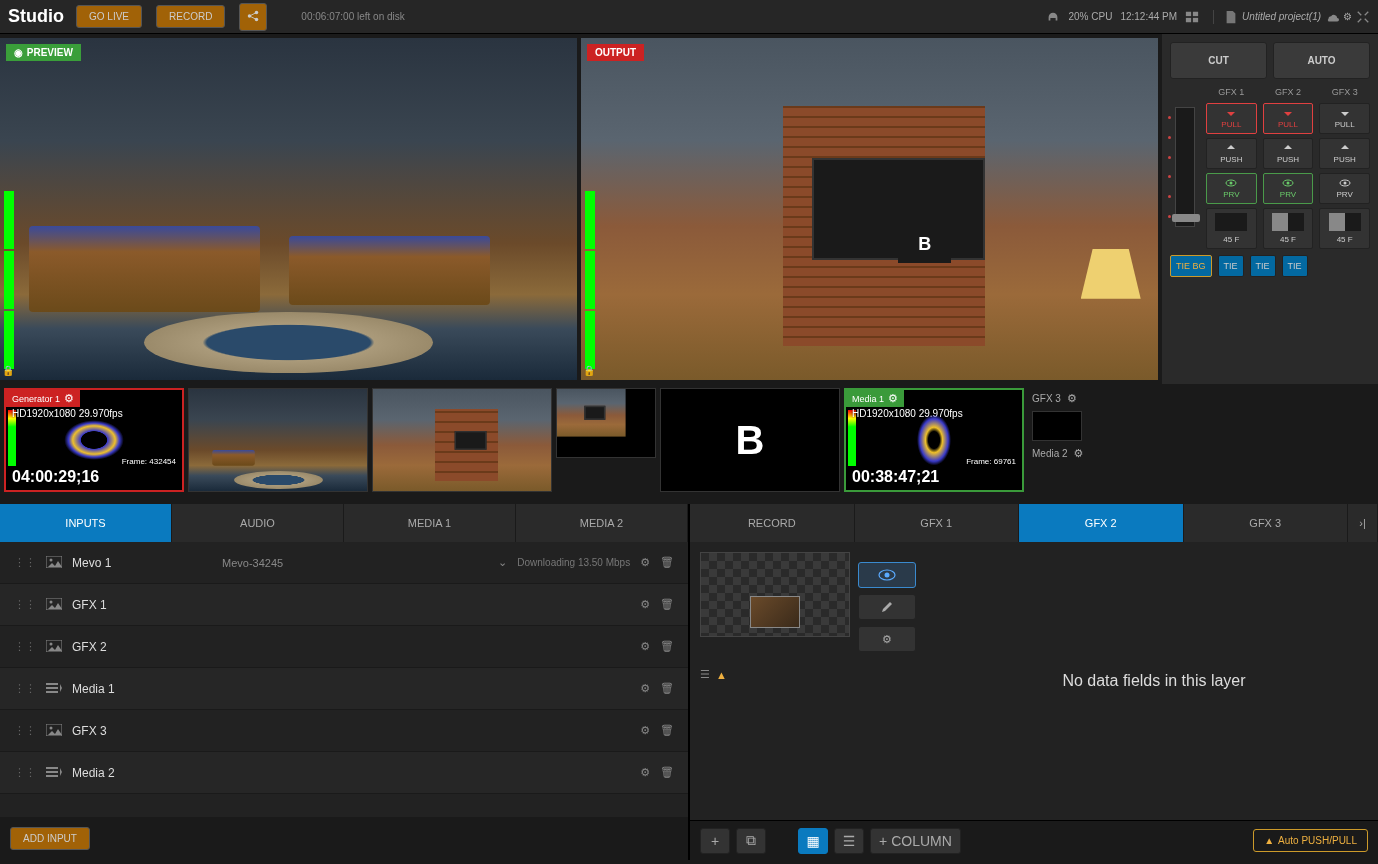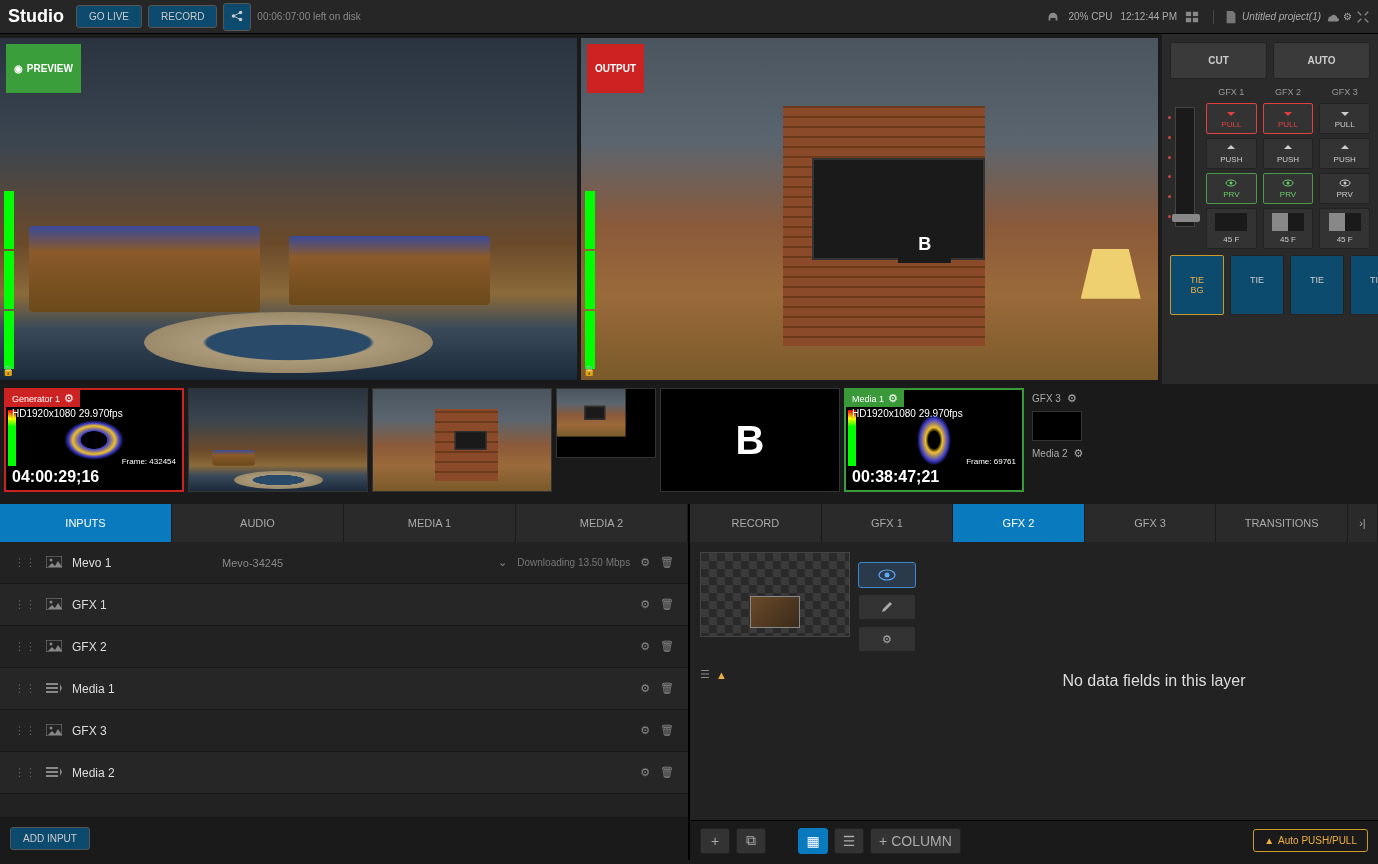--- a/index.html
+++ b/index.html
@@ -1,35 +1,35 @@
 <!DOCTYPE html>
 <html><head>
 <meta charset="utf-8">
 <style>
 * { margin: 0; padding: 0; box-sizing: border-box; font-family: Arial, sans-serif; }
 body { background: #1a1a1a; color: #aaa; font-size: 11px; width: 1378px; height: 864px; overflow: hidden; }
 
 
 .topbar { height: 34px; background: #262626; display: flex; align-items: center; padding: 0 8px; border-bottom: 1px solid #000; }
 .app-title { color: #fff; font-size: 18px; font-weight: 700; margin-right: 12px; }
-.btn { background: #0c4a6e; border: 1px solid #555; color: #ccc; padding: 5px 12px; font-size: 10px; cursor: pointer; border-radius: 3px; margin-right: 6px; }
+.btn { background: #a16207; border: 1px solid #555; color: #ccc; padding: 5px 12px; font-size: 10px; cursor: pointer; border-radius: 3px; margin-right: 14px; }
 .btn-icon { width: 28px; padding: 5px; text-align: center; }
-.disk-info { color: #888; font-size: 10px; margin-left: 0; }
+.disk-info { color: #888; font-size: 10px; margin-left: 20px; }
 .spacer { flex: 1; }
 .top-right { display: flex; align-items: center; gap: 8px; }
 .top-right span { color: #aaa; font-size: 10px; }
 .icon-sm { width: 14px; height: 14px; display: inline-block; }
 .project-area { display: flex; align-items: center; gap: 4px; border-left: 1px solid #444; padding-left: 10px; margin-left: 6px; }
 .project-name { color: #777; font-style: italic; font-size: 11px; }
 
 
 .main-row { display: flex; height: 350px; }
 .monitors { flex: 1; display: flex; gap: 4px; padding: 4px 4px 4px 0; }
 .monitor { flex: 1; position: relative; background: #000; }
-.monitor-badge { position: absolute; top: 6px; left: 6px; padding: 19px 8px; font-size: 10px; font-weight: bold; color: #fff; z-index: 2; }
+.monitor-badge { position: absolute; top: 6px; left: 6px; padding: 3px 8px; font-size: 10px; font-weight: bold; color: #fff; z-index: 2; }
 .badge-preview { background: #3a9e3a; }
 .badge-output { background: #c22; }
 .monitor-content { width: 100%; height: 100%; position: relative; overflow: hidden; }
 .audio-meter { position: absolute; left: 4px; bottom: 10px; width: 10px; height: 180px; display: flex; flex-direction: column-reverse; z-index: 3; }
 .meter-seg { flex: 1; background: #0f0; margin: 1px 0; }
 .lock-icon { position: absolute; bottom: 4px; left: 2px; color: #fff; font-size: 10px; z-index: 3; }
 
 
 .set-news { background: linear-gradient(180deg, #2a3440 0%, #3a4550 30%, #6b4a2a 60%, #8b6a3a 75%, #3a4a5a 85%, #1a2a3a 100%); }
 .set-loft { background: linear-gradient(180deg, #4a5560 0%, #5a6570 30%, #8b5a3a 55%, #9b6a3a 75%, #7a5a2a 100%); }
@@ -50,21 +50,21 @@
 .gfx-section { display: flex; gap: 6px; }
 .gfx-col { flex: 1; display: flex; flex-direction: column; gap: 4px; }
 .gfx-col.narrow { flex: 0 0 30px; }
 .gfx-label { text-align: center; font-size: 9px; color: #999; padding: 2px; }
 .gfx-btn { background: #333; border: 1px solid #222; padding: 4px 2px; font-size: 8px; text-align: center; cursor: pointer; border-radius: 2px; color: #ccc; display: flex; flex-direction: column; align-items: center; gap: 2px; }
 .gfx-btn.red { border-color: #e04040; color: #e04040; }
 .gfx-btn.green { border-color: #4a9a4a; color: #6aca6a; }
 .gfx-btn svg { width: 12px; height: 10px; }
 .mix-box { width: 32px; height: 18px; background: #1a1a1a; margin: 0 auto 2px; position: relative; }
 .mix-box.half::before { content:''; position: absolute; left: 0; top: 0; width: 50%; height: 100%; background: #888; }
-.tie-btn { background: #0c4a6e; border: 1px solid #222; padding: 19px; font-size: 9px; text-align: center; cursor: pointer; border-radius: 2px; color: #ccc; }
+.tie-btn { background: #0369a1; border: 1px solid #222; padding: 5px; font-size: 9px; text-align: center; cursor: pointer; border-radius: 2px; color: #ccc; }
 .tie-btn.active { border-color: #cc9a2a; color: #eeb040; }
 .tbar { width: 20px; height: 120px; background: #1a1a1a; border: 1px solid #444; position: relative; margin: 4px auto; }
 .tbar-handle { position: absolute; bottom: 4px; left: -4px; width: 28px; height: 8px; background: #888; border-radius: 2px; }
 .tbar-dots { position: absolute; left: -8px; top: 0; height: 100%; display: flex; flex-direction: column; justify-content: space-around; }
 .tbar-dots span { width: 3px; height: 3px; background: #c44; border-radius: 50%; }
 
 
 .source-strip { height: 120px; background: #1a1a1a; display: flex; gap: 4px; padding: 4px; align-items: flex-start; }
 .src-thumb { width: 180px; height: 104px; background: #000; position: relative; border: 1px solid #333; }
 .src-thumb.active-red { border: 2px solid #c22; }
@@ -493,21 +493,20 @@
       <button class="btn">ADD INPUT</button>
     </div>
   </div>
 
   <div class="bottom-right">
     <div class="tab-row">
       <div class="tab">RECORD</div>
       <div class="tab">GFX 1</div>
       <div class="tab active">GFX 2</div>
       <div class="tab">GFX 3</div>
-      <div class="tab">TRANSITIONS</div>
       <div class="tab narrow">›|</div>
     </div>
     <div class="gfx-panel">
       <div class="gfx-thumb-area">
         <div style="display:flex; gap:8px;">
           <div class="gfx-thumb">
             <div class="gfx-pip"></div>
           </div>
           <div class="gfx-actions">
             <div class="gfx-act-btn active">

